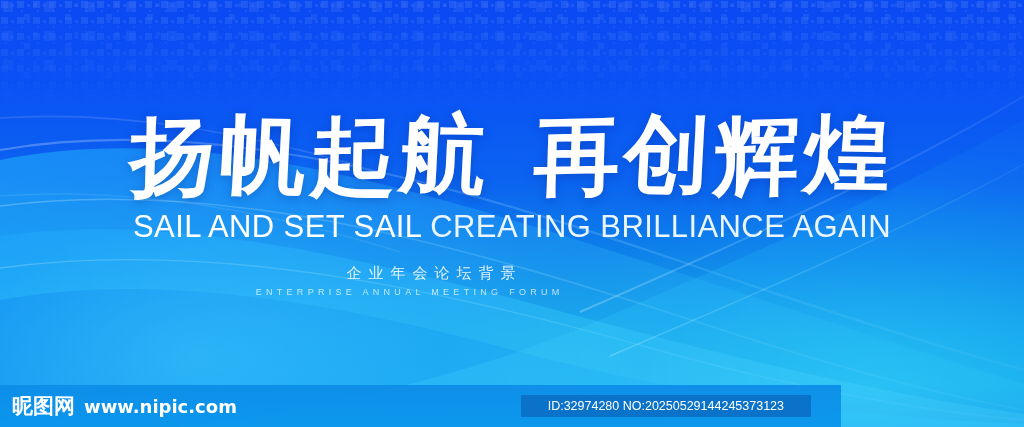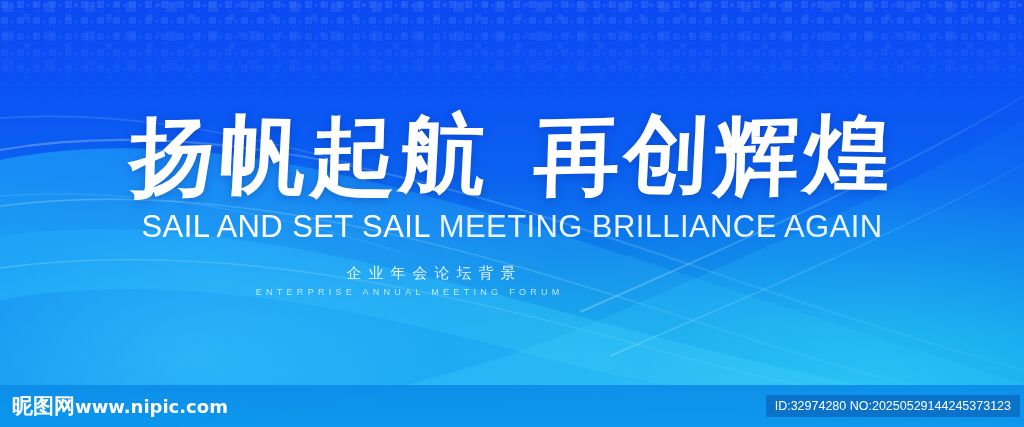--- a/index.html
+++ b/index.html
@@ -136,21 +136,21 @@
     letter-spacing: 4.3px;
     color: rgba(255,255,255,0.72);
     text-indent: 4.3px;
     white-space: nowrap;
   }
 
   
   .footer {
     position: absolute;
     left: 0; bottom: 0;
-    width: 1024px;
+    width: 841px;
     height: 42px;
     background: linear-gradient(180deg, rgba(12,140,232,0.92) 0%, rgba(10,150,236,0.95) 100%);
     display: flex;
     align-items: center;
     justify-content: space-between;
   }
   .brand {
     display: flex;
     align-items: baseline;
     padding-left: 12px;
@@ -160,29 +160,30 @@
     font-size: 21px;
     font-weight: 700;
     color: #ffffff;
     letter-spacing: 0px;
   }
   .brand-url {
     font-family: "DejaVu Sans", sans-serif;
     font-size: 18px;
     font-weight: 700;
     color: #ffffff;
+    margin-left: 9px;
     letter-spacing: 0px;
   }
   .idbadge {
-    margin-right: 4px;
+    margin-right: 30px;
     background: #0a72c8;
     color: #ffffff;
     font-size: 12.5px;
     line-height: 22px;
-    padding: 0 9px;
+    padding: 0 27px;
     white-space: nowrap;
   }
 </style>
 </head>
 <body>
 
 <div id="poster">
 
   <svg class="mosaic" viewBox="0 0 1024 110" preserveAspectRatio="none" aria-hidden="true">
     <defs>
@@ -262,21 +263,21 @@
   <div class="glow-br"></div>
 
   <div class="content">
 
     <div class="headline">
       <span><span class="ch">扬</span><span class="ch">帆</span><span class="ch">起</span><span class="ch">航</span></span><span class="gap"></span><span><span class="ch">再</span><span class="ch">创</span><span class="ch">辉</span><span class="ch">煌</span></span>
     </div>
 
     <div class="subtitle">
       <span class="bold">SAIL AND SET SAIL</span>
-      <span class="light">MEETING BRILLIANCE AGAIN</span>
+      <span class="light">CREATING BRILLIANCE AGAIN</span>
     </div>
 
     <div class="tagline-cn">企业年会论坛背景</div>
     <div class="tagline-en">ENTERPRISE ANNUAL MEETING FORUM</div>
 
   </div>
 
   <div class="footer">
     <div class="brand">
       <span class="brand-logo">昵图网</span>

